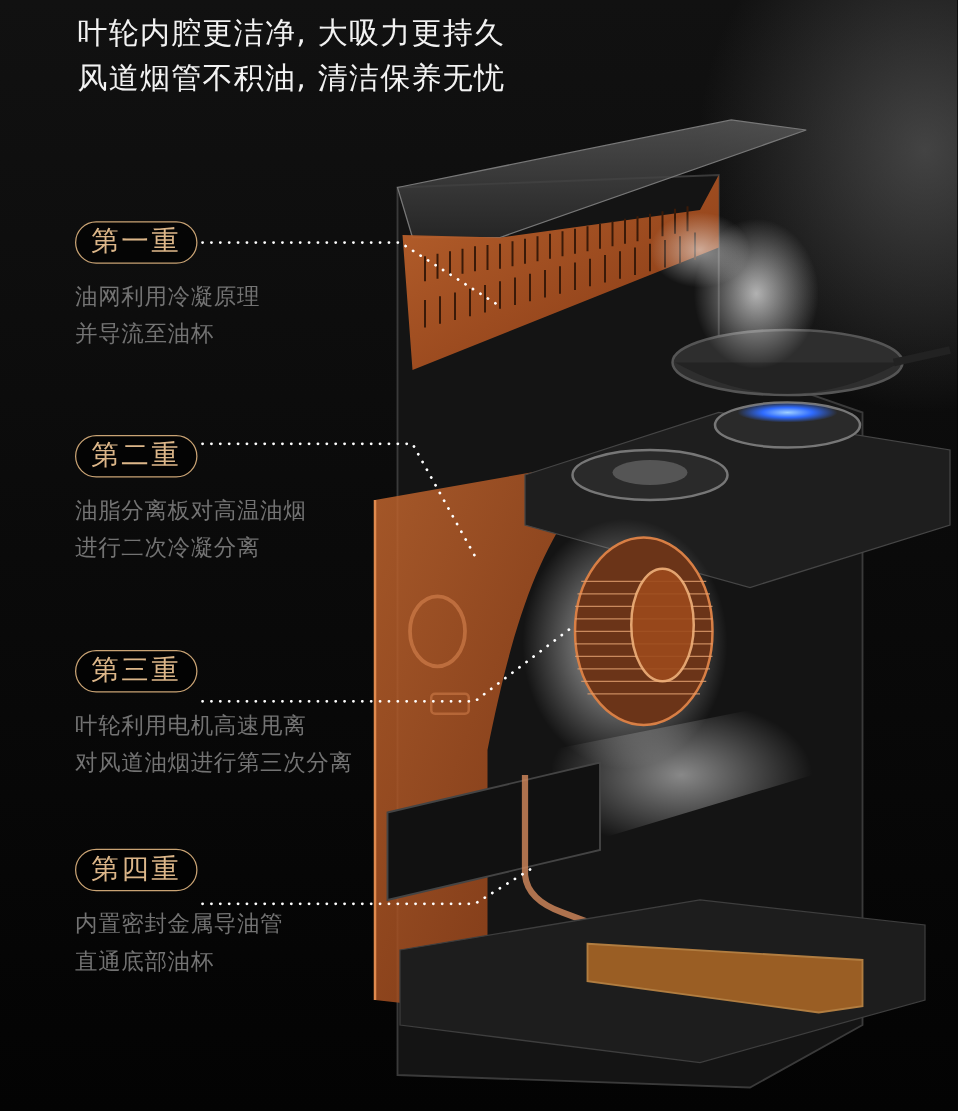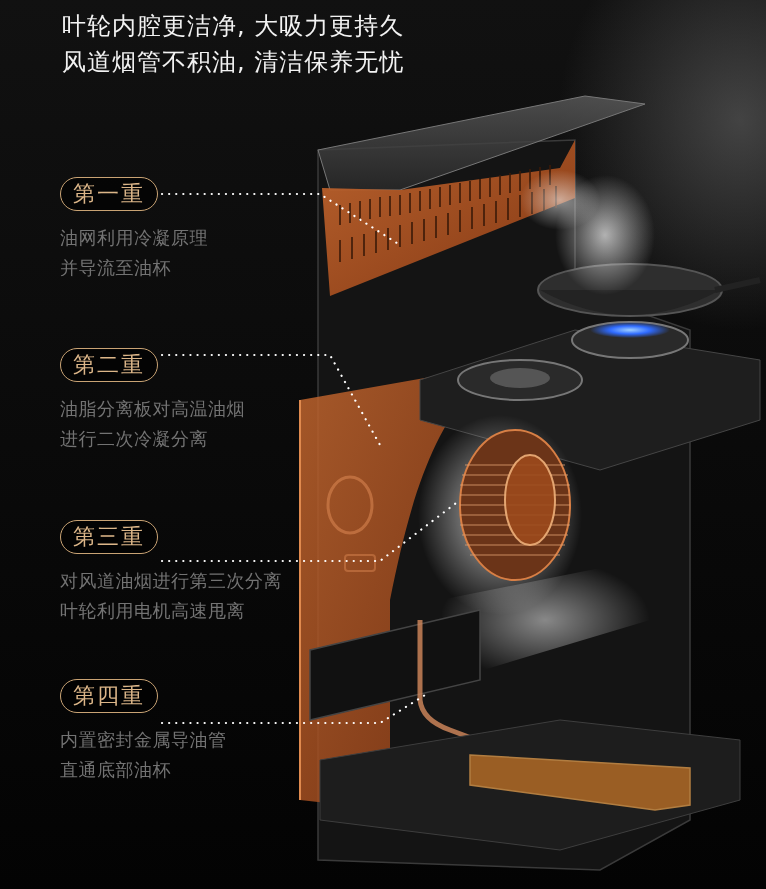--- a/index.html
+++ b/index.html
@@ -178,22 +178,22 @@
   <span class="pill">第二重</span>
   <div class="desc">
     <div>油脂分离板对高温油烟</div>
     <div>进行二次冷凝分离</div>
   </div>
 </div>
 
 <div class="callout" style="top:520px">
   <span class="pill">第三重</span>
   <div class="desc">
+    <div>叶轮利用电机高速甩离</div>
     <div>对风道油烟进行第三次分离</div>
-    <div>叶轮利用电机高速甩离</div>
   </div>
 </div>
 
 <div class="callout" style="top:679px">
   <span class="pill">第四重</span>
   <div class="desc">
     <div>内置密封金属导油管</div>
     <div>直通底部油杯</div>
   </div>
 </div>

